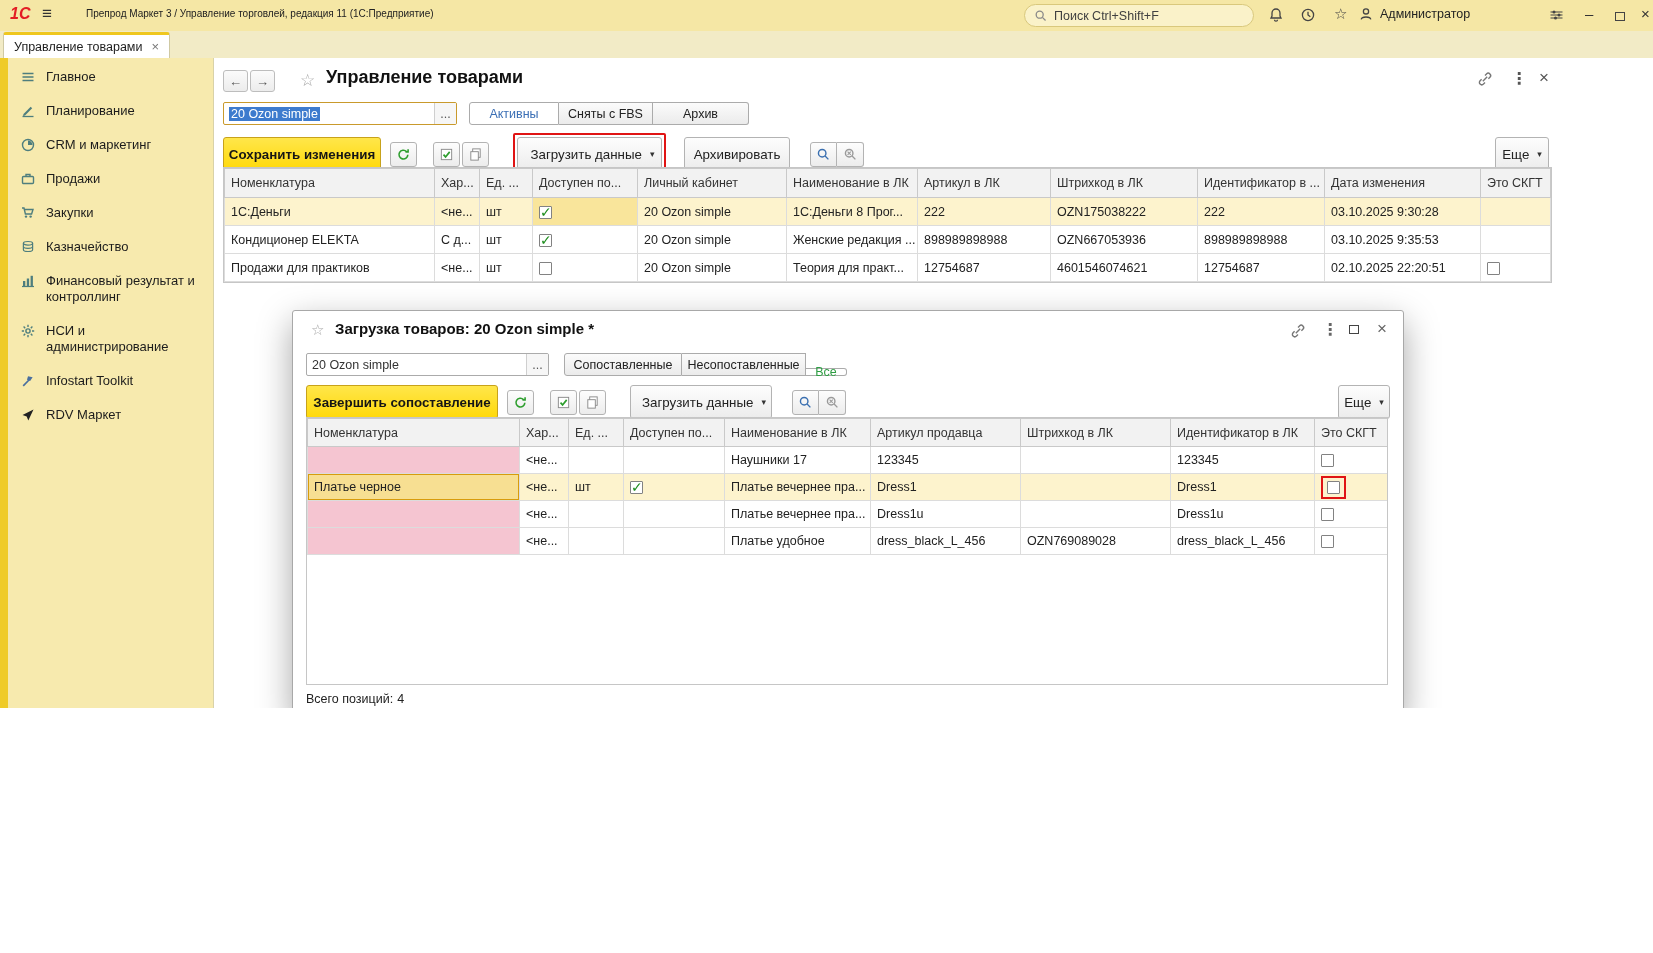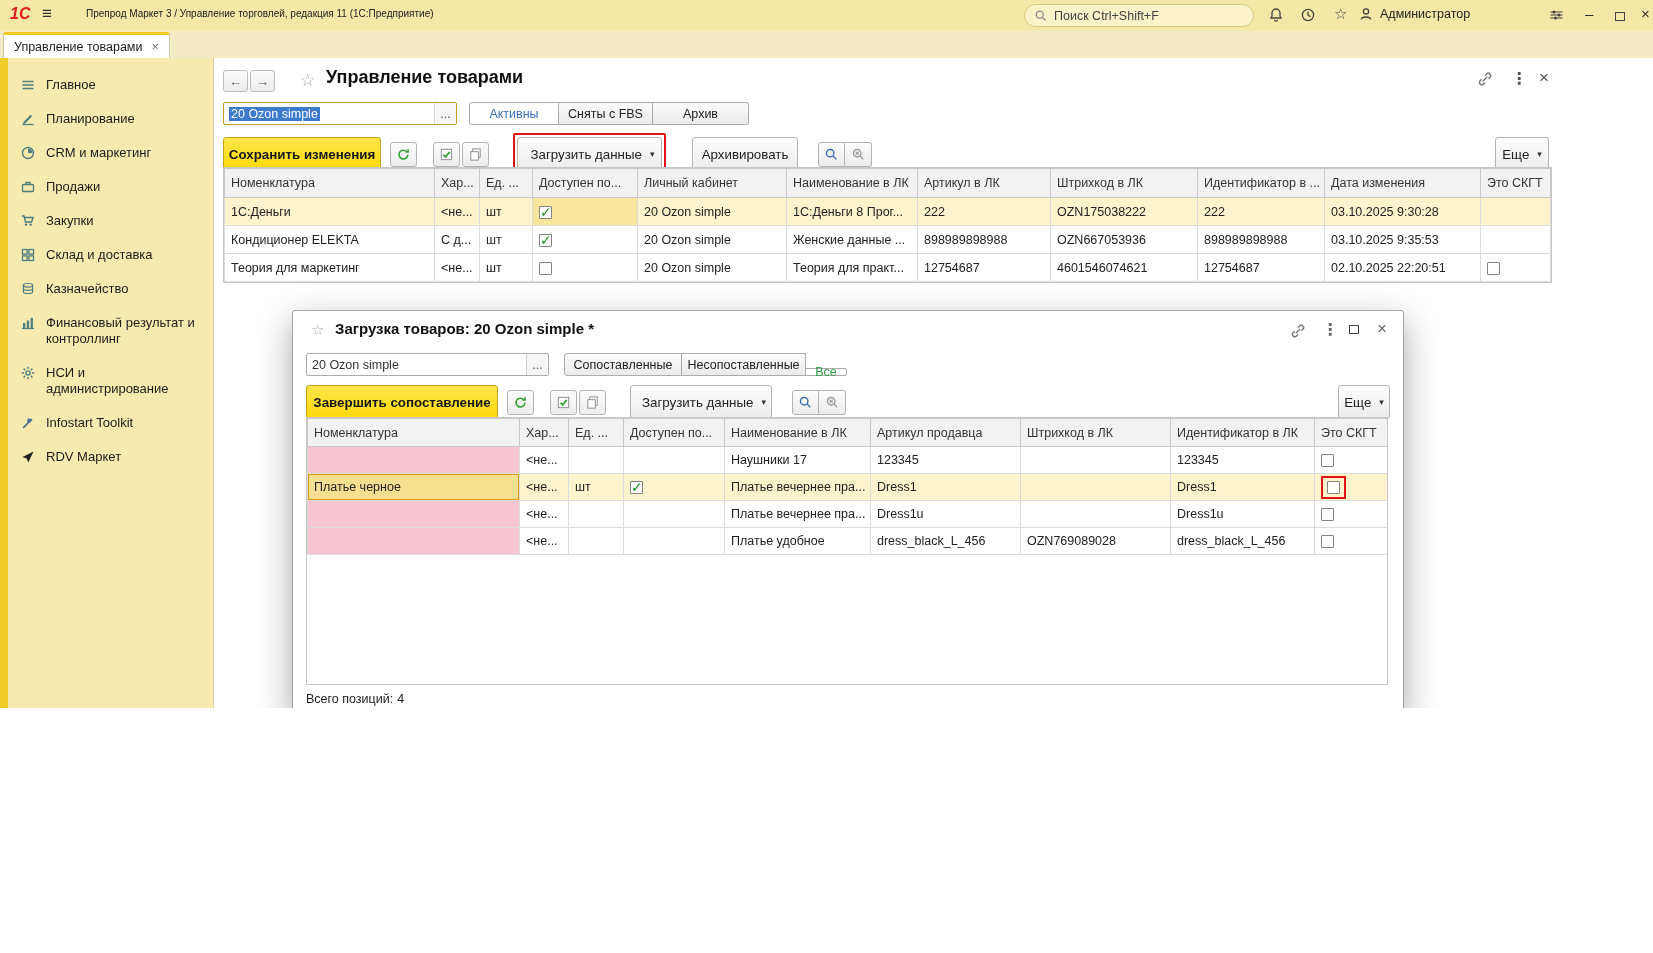--- a/index.html
+++ b/index.html
@@ -20,21 +20,21 @@
   .tb-user { position:absolute; left:1358px; top:6px; display:flex; align-items:center; gap:6px; cursor:pointer; color:#222; }
   .winctl { position:absolute; top:4px; font-size:15px; color:#333; cursor:pointer; line-height:20px; }
   .maxbox { display:inline-block; width:10px; height:9px; border:1px solid #444; }
 
   
   .tabbar { position:absolute; left:0; top:31px; width:100%; height:27px; background:#F2EBC6; }
   .wtab { position:absolute; left:3px; bottom:0; height:26px; background:#fff; border:1px solid #CFC9A3; border-bottom:none; border-top:3px solid #EFC71E; border-radius:3px 3px 0 0; display:flex; align-items:center; gap:9px; padding:0 10px; cursor:pointer; }
   .wtab .tab-close { color:#777; font-size:13px; }
 
   
-  .sidebar { position:absolute; left:0; top:58px; width:213px; bottom:0; background:#F7EAAE; border-left:8px solid #EFCB28; padding-top:10px; }
+  .sidebar { position:absolute; left:0; top:58px; width:213px; bottom:0; background:#F7EAAE; border-left:8px solid #EFCB28; padding-top:2px; }
   .side-item { display:flex; align-items:flex-start; gap:10px; padding:9px 8px 9px 12px; cursor:pointer; font-size:13px; line-height:16px; color:#1c1c1c; }
   .side-item .sicon { flex:0 0 16px; margin-top:0px; }
 
   
   .main { position:absolute; left:213px; top:58px; right:0; bottom:0; background:#fff; border-left:1px solid #D9D2A8; }
 
   .navbtn { position:absolute; top:12px; width:25px; height:22px; background:linear-gradient(#FBFBFB,#ECECEC); border:1px solid #BDBDBD; border-radius:3px; display:flex; align-items:center; justify-content:center; color:#555; font-size:13px; cursor:pointer; }
   .fav-star { position:absolute; left:86px; top:12px; font-size:17px; color:#A9A9A9; cursor:pointer; }
   .page-title { position:absolute; left:112px; top:9px; font-size:18px; font-weight:700; color:#111; }
   .mi-right { position:absolute; top:13px; cursor:pointer; color:#666; }
@@ -205,33 +205,20 @@
             <path d="M2 3h2l1.4 6h6.2L13 4.5H4.6" fill="none" stroke="#4E7E7E" stroke-width="1.4"></path>
             <circle cx="6" cy="11.6" r="1.2" fill="#4E7E7E"></circle>
             <circle cx="10.6" cy="11.6" r="1.2" fill="#4E7E7E"></circle>
           </svg>
         </span>
       <span>Закупки</span>
     </div>
     <div class="side-item">
       <span class="sicon">
           <svg width="16" height="16" viewBox="0 0 16 16">
-            <g fill="none" stroke="#4E7E7E" stroke-width="1.3">
-              <rect x="2.5" y="2.5" width="4.6" height="4.6"></rect>
-              <rect x="8.9" y="2.5" width="4.6" height="4.6"></rect>
-              <rect x="2.5" y="8.9" width="4.6" height="4.6"></rect>
-              <rect x="8.9" y="8.9" width="4.6" height="4.6"></rect>
-            </g>
-          </svg>
-        </span>
-      <span>Склад и доставка</span>
-    </div>
-    <div class="side-item">
-      <span class="sicon">
-          <svg width="16" height="16" viewBox="0 0 16 16">
             <g fill="none" stroke="#4E7E7E" stroke-width="1.2">
               <ellipse cx="8" cy="4.3" rx="4.6" ry="1.8"></ellipse>
               <path d="M3.4 4.3v3.2c0 1 2.1 1.8 4.6 1.8s4.6-.8 4.6-1.8V4.3"></path>
               <path d="M3.4 7.5v3.2c0 1 2.1 1.8 4.6 1.8s4.6-.8 4.6-1.8V7.5"></path>
             </g>
           </svg>
         </span>
       <span>Казначейство</span>
     </div>
     <div class="side-item">
@@ -327,21 +314,21 @@
         <button class="btn" style="width:145px">
           <svg width="14" height="14" viewBox="0 0 16 16">
               <circle cx="8" cy="8" r="5.6" fill="none" stroke="#3A8F5A" stroke-width="1.2"></circle>
               <ellipse cx="8" cy="8" rx="2.6" ry="5.6" fill="none" stroke="#3A8F5A" stroke-width="1"></ellipse>
               <path d="M2.4 8h11.2" stroke="#3A8F5A" stroke-width="1"></path>
             </svg>
           <span>Загрузить данные</span>
           <span class="caret">▾</span>
         </button>
       </span>
-      <button class="btn" style="margin-left:26px; width:106px">Архивировать</button>
+      <button class="btn" style="margin-left:18px; width:106px">Архивировать</button>
       <span class="pair" style="margin-left:20px">
         <button class="btn icon-btn">
           <svg width="15" height="15" viewBox="0 0 16 16">
               <circle cx="6.6" cy="6.6" r="4" fill="none" stroke="#3A6FB0" stroke-width="1.5"></circle>
               <path d="M9.7 9.7 13.2 13.2" stroke="#3A6FB0" stroke-width="1.5"></path>
             </svg>
         </button>
         <button class="btn icon-btn">
           <svg width="15" height="15" viewBox="0 0 16 16">
               <circle cx="6.6" cy="6.6" r="4" fill="none" stroke="#9a9a9a" stroke-width="1.5"></circle>
@@ -399,29 +386,29 @@
             <td>222</td>
             <td>03.10.2025 9:30:28</td>
             <td></td>
           </tr>
           <tr>
             <td>Кондиционер ELEKTA</td>
             <td>С д...</td>
             <td>шт</td>
             <td><span class="cb checked"></span></td>
             <td>20 Ozon simple</td>
-            <td>Женские данные ...</td>
+            <td>Женские редакция ...</td>
             <td>898989898988</td>
             <td>OZN667053936</td>
             <td>898989898988</td>
             <td>03.10.2025 9:35:53</td>
             <td></td>
           </tr>
           <tr>
-            <td>Теория для маркетинг</td>
+            <td>Продажи для практиков</td>
             <td class="muted">&lt;не...</td>
             <td>шт</td>
             <td><span class="cb"></span></td>
             <td>20 Ozon simple</td>
             <td>Теория для практ...</td>
             <td>12754687</td>
             <td>4601546074621</td>
             <td>12754687</td>
             <td>02.10.2025 22:20:51</td>
             <td><span class="cb"></span></td>

